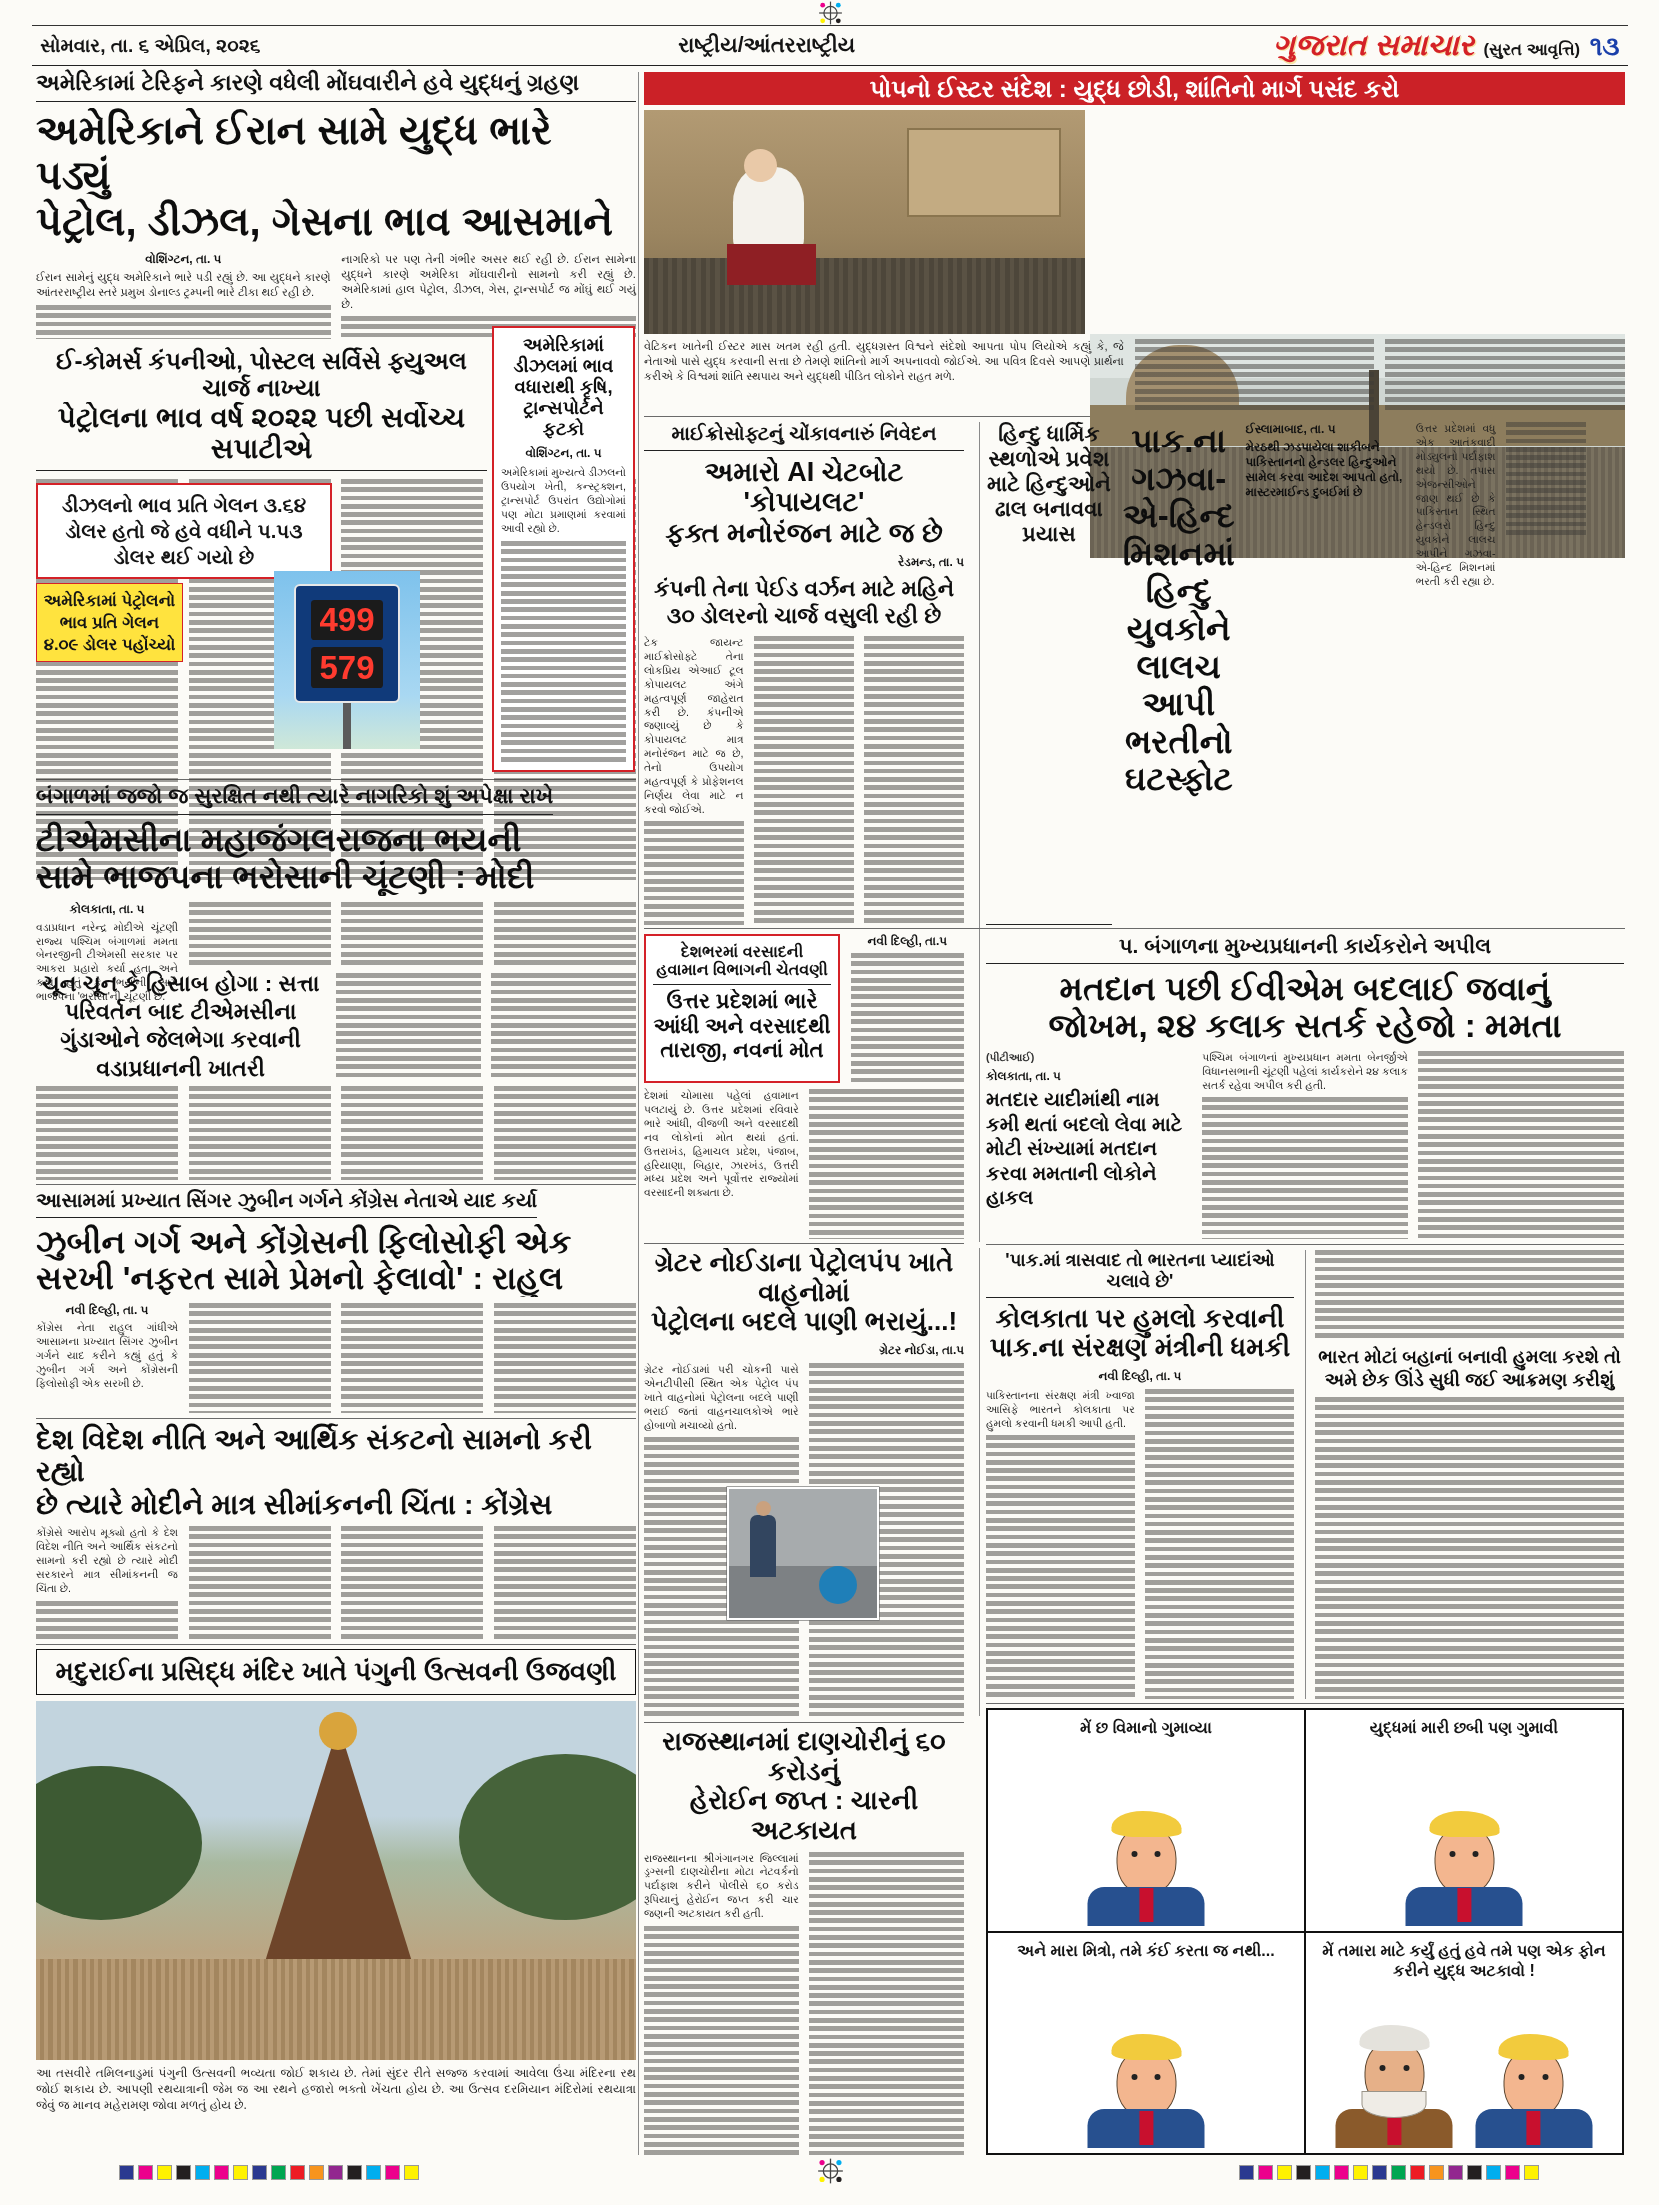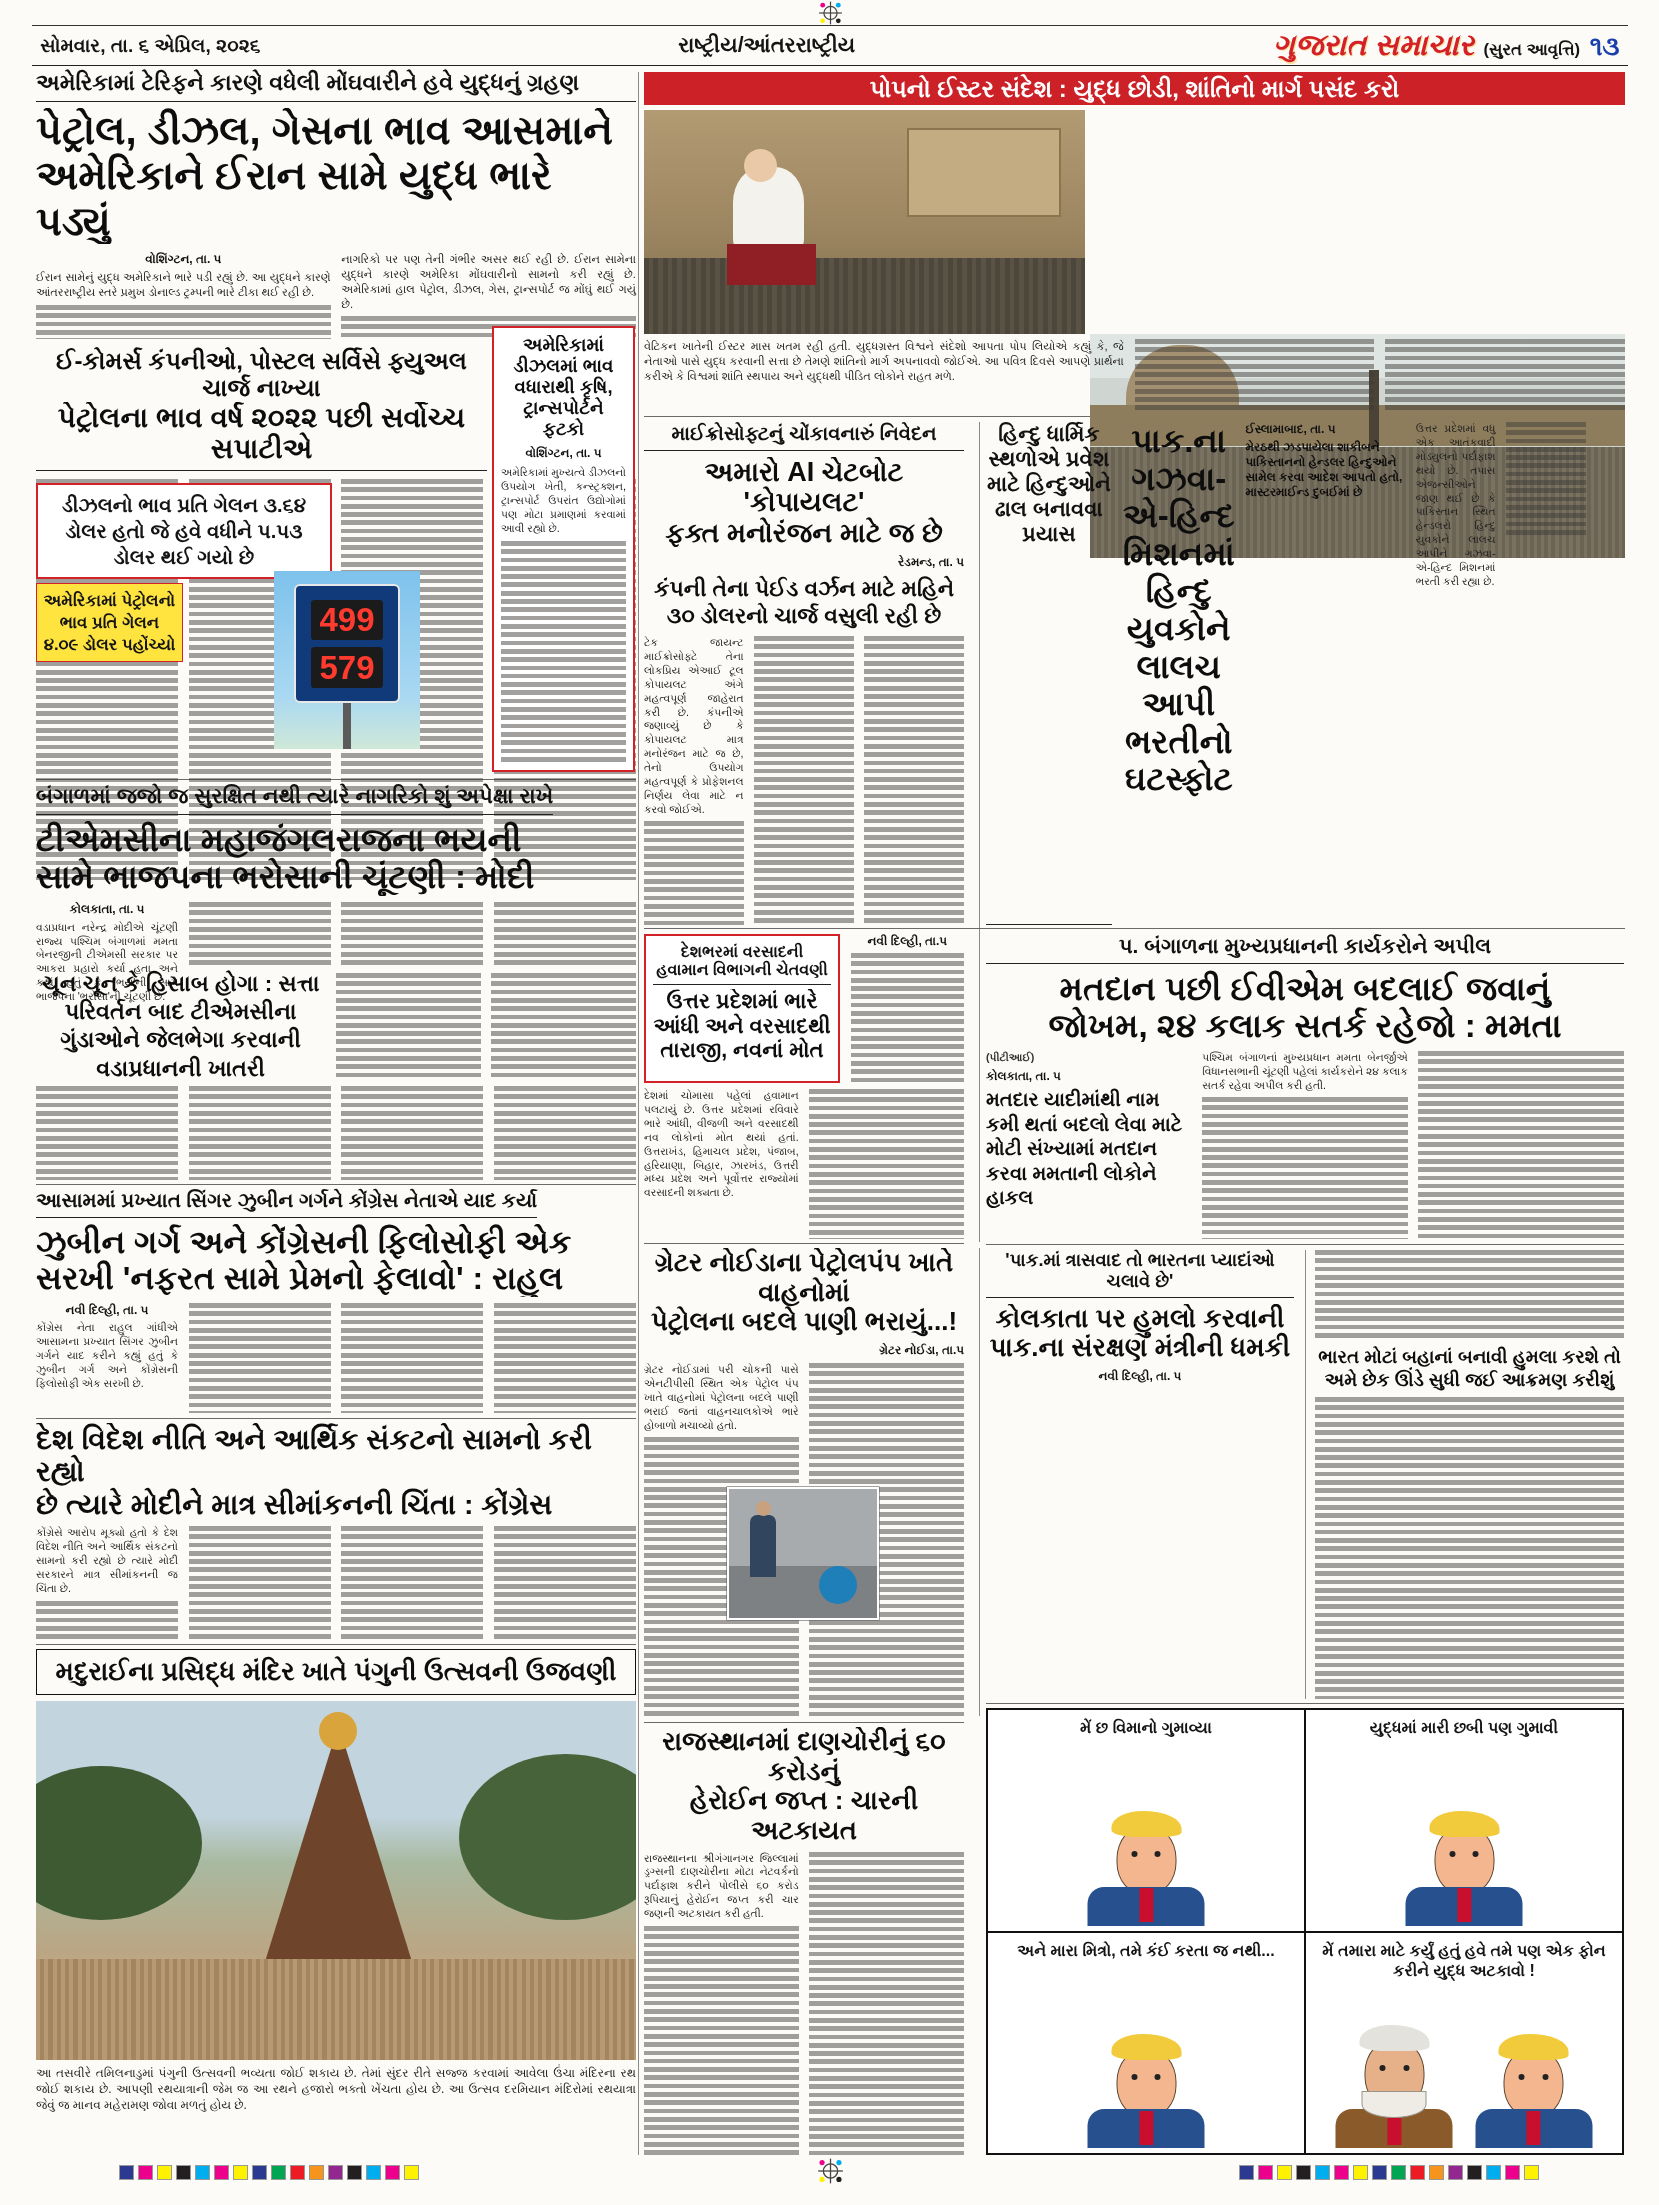--- a/index.html
+++ b/index.html
@@ -80,22 +80,22 @@
   <div class="rule-h" style="left:644px;top:416px;width:981px"></div>
   <div class="rule-h" style="left:644px;top:928px;width:981px"></div>
   <div class="rule-h" style="left:644px;top:1243px;width:320px"></div>
   <div class="rule-h" style="left:644px;top:1722px;width:320px"></div>
   <div class="rule-h" style="left:986px;top:1244px;width:638px"></div>
   <div class="rule-h" style="left:986px;top:1703px;width:638px"></div>
 
   <section class="abs" style="left:36px;top:70px;width:600px;height:708px">
     <div class="kicker underlined" style="font-size:22.5px">અમેરિકામાં ટેરિફને કારણે વધેલી મોંઘવારીને હવે યુદ્ધનું ગ્રહણ</div>
     <h1 class="headline" style="font-size:40px;margin-top:6px">
+      <span class="hl-line">અમેરિકાને ઈરાન સામે યુદ્ધ ભારે પડ્યું</span>
       <span class="hl-line">પેટ્રોલ, ડીઝલ, ગેસના ભાવ આસમાને</span>
-      <span class="hl-line">અમેરિકાને ઈરાન સામે યુદ્ધ ભારે પડ્યું</span>
     </h1>
     <div class="cols" style="height:87px;margin-top:7.1px">
       <div class="col">
         <div class="dateline center">વોશિંગ્ટન, તા. પ</div>
         <div class="lede">ઈરાન સામેનું યુદ્ધ અમેરિકાને ભારે પડી રહ્યું છે. આ યુદ્ધને કારણે આંતરરાષ્ટ્રીય સ્તરે પ્રમુખ ડોનાલ્ડ ટ્રમ્પની ભારે ટીકા થઈ રહી છે.</div>
         <div class="sim"></div>
       </div>
       <div class="col">
         <div class="lede">નાગરિકો પર પણ તેની ગંભીર અસર થઈ રહી છે. ઈરાન સામેના યુદ્ધને કારણે અમેરિકા મોંઘવારીનો સામનો કરી રહ્યું છે. અમેરિકામાં હાલ પેટ્રોલ, ડીઝલ, ગેસ, ટ્રાન્સપોર્ટ જ મોંઘું થઈ ગયું છે.</div>
         <div class="sim"></div>
@@ -337,20 +337,29 @@
   </section>
 
   <section class="abs" style="left:986px;top:1250px;width:638px;height:449px;display:flex;gap:10.7px">
     <div style="flex:0 0 308px;display:flex;flex-direction:column;gap:6px">
       <div class="kicker underlined center" style="font-size:18px">'પાક.માં ત્રાસવાદ તો ભારતના પ્યાદાંઓ ચલાવે છે'</div>
       <h2 class="headline center" style="font-size:26px">
         <span class="hl-line">કોલકાતા પર હુમલો કરવાની</span>
         <span class="hl-line">પાક.ના સંરક્ષણ મંત્રીની ધમકી</span>
       </h2>
       <div class="dateline center">નવી દિલ્હી, તા. પ</div>
+      <div class="cols" style="flex:1">
+        <div class="col">
+          <div class="lede-sm">પાકિસ્તાનના સંરક્ષણ મંત્રી ખ્વાજા આસિફે ભારતને કોલકાતા પર હુમલો કરવાની ધમકી આપી હતી.</div>
+          <div class="sim"></div>
+        </div>
+        <div class="col">
+            <div class="sim"></div>
+          </div>
+      </div>
     </div>
     <div style="flex:1;display:flex;flex-direction:column;gap:6px;border-left:1.2px solid #8a8a8a;padding-left:9.5px">
       <div class="sim" style="flex:0 0 89px"></div>
       <div class="deck center" style="font-size:18.4px">ભારત મોટાં બહાનાં બનાવી હુમલા કરશે તો અમે છેક ઊંડે સુધી જઈ આક્રમણ કરીશું</div>
       <div class="sim"></div>
     </div>
   </section>
 
   <section class="abs" style="left:36px;top:1189px;width:600px;height:224px;display:flex;flex-direction:column;gap:6px">
     <div class="kicker underlined" style="font-size:20px;align-self:flex-start">આસામમાં પ્રખ્યાત સિંગર ઝુબીન ગર્ગને કોંગ્રેસ નેતાએ યાદ કર્યા</div>

